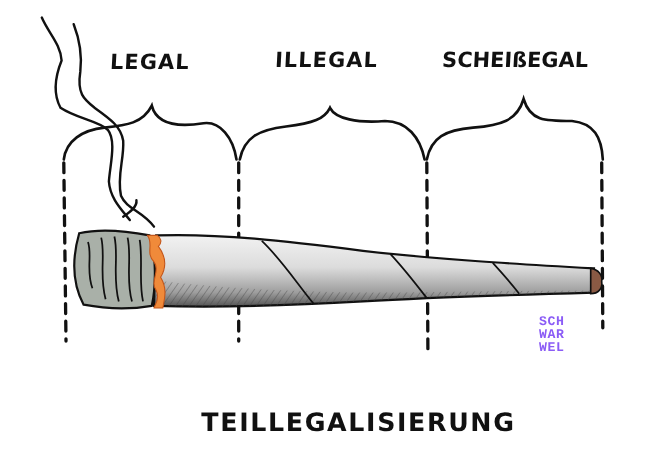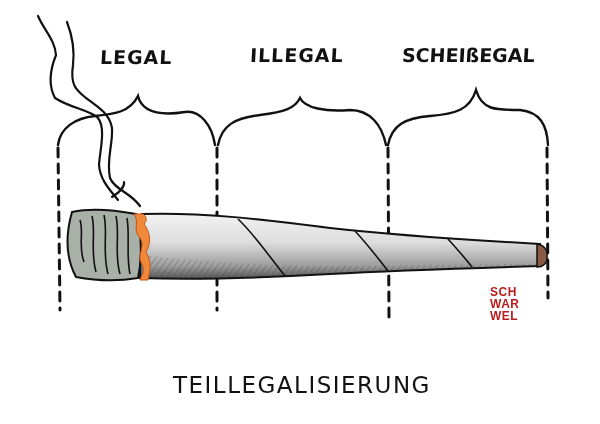--- a/index.html
+++ b/index.html
@@ -4,24 +4,24 @@
   <style>
     html, body { margin: 0; padding: 0; background: #ffffff; }
     body { width: 600px; height: 424px; position: relative; overflow: hidden;
            font-family: "DejaVu Sans", sans-serif; }
     .cartoon { position: absolute; left: 0; top: 0; width: 600px; height: 424px; }
     .label { position: absolute; font-family: "DejaVu Sans", sans-serif; font-weight: bold;
              color: #111; letter-spacing: 1px; transform: skewX(-3deg); white-space: nowrap; }
     .label-legal { left: 100px; top: 46px; font-size: 19px; }
     .label-illegal { left: 250px; top: 44px; font-size: 19px; }
     .label-scheissegal { left: 402px; top: 44px; font-size: 19px; letter-spacing: 0px; }
-    .title { position: absolute; left: 173px; top: 372px; font-size: 23px; font-weight: normal;
+    .title { position: absolute; left: 183px; top: 372px; font-size: 23px; font-weight: bold;
              letter-spacing: 1.5px; color: #111; font-family: "DejaVu Sans", sans-serif; }
     .signature { position: absolute; left: 490px; top: 286px; font-size: 12px; font-weight: bold;
-                 line-height: 12px; color: #b91c1c; font-family: Liberation Sans, sans-serif;
+                 line-height: 12px; color: #8b5cf6; font-family: Liberation Mono, monospace;
                  letter-spacing: 0.5px; }
     .signature div { margin: 0; }
   </style>
 </head>
 <body>
 
 <svg class="cartoon" viewBox="0 0 600 424" xmlns="http://www.w3.org/2000/svg">
 
   <g fill="none" stroke="#111" stroke-width="2.2" stroke-linecap="round">
     <path d="M38 16 C44 30, 55 40, 56 55 C50 70, 48 85, 55 98 C70 108, 90 110, 98 118 C106 128, 100 150, 99 165 C100 180, 110 190, 118 200"></path>

